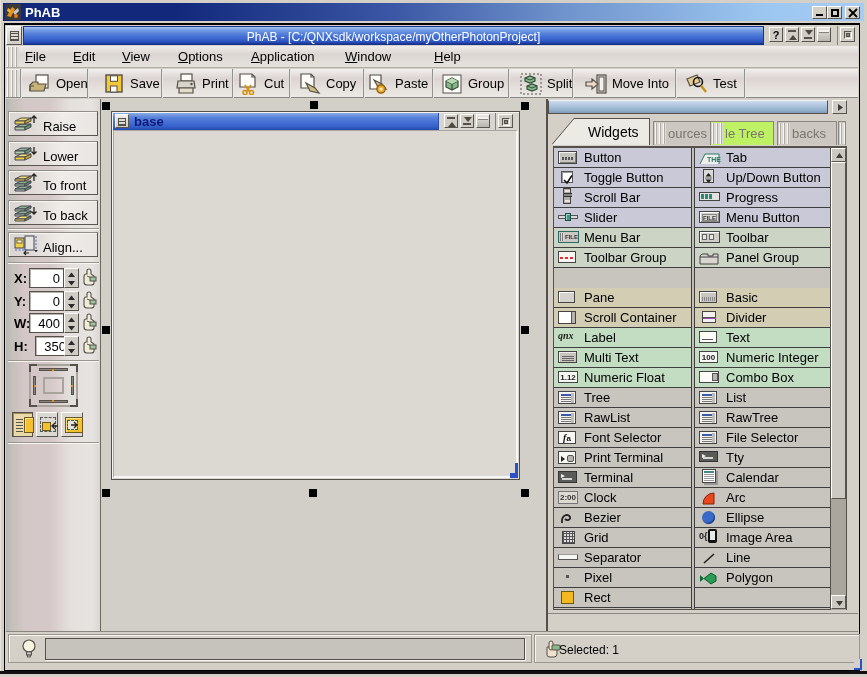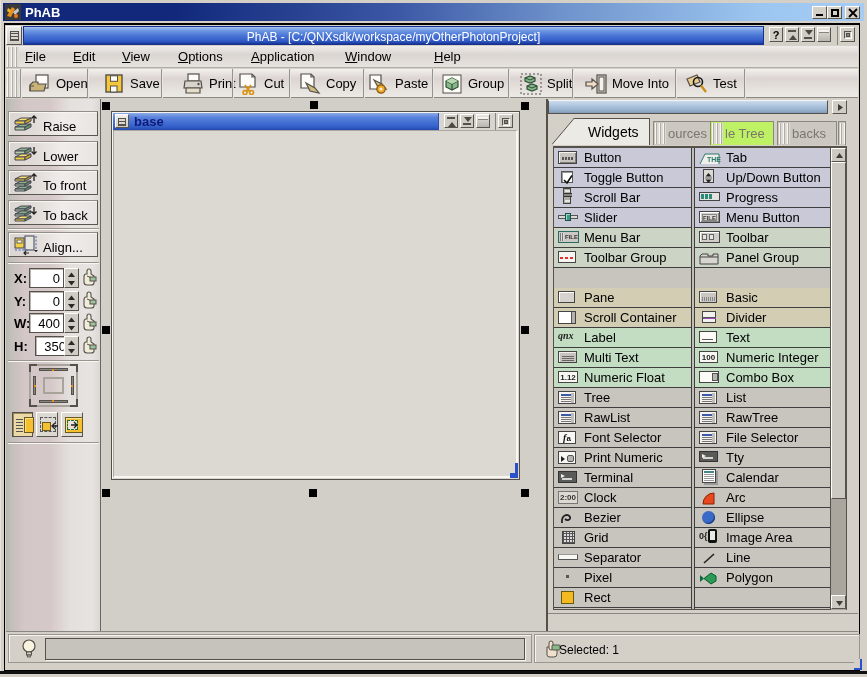--- a/index.html
+++ b/index.html
@@ -105,21 +105,21 @@
       <span class="tb-tx">Open</span>
     </div>
 <div class="tbtn" style="left:81px;width:74px;padding-left:13px">
       <div class="tb-ico"><svg width="24" height="22" viewBox="0 0 24 22">
           <rect x="4" y="2" width="16" height="17" fill="#f4c838" stroke="#55504a" stroke-width="1.4"></rect>
           <rect x="8.5" y="2.8" width="7" height="5.5" fill="#fcfbf8" stroke="#55504a" stroke-width="1"></rect>
           <rect x="8.5" y="13" width="6.5" height="6" fill="#fcfbf8" stroke="#55504a" stroke-width="1"></rect>
         </svg></div>
       <span class="tb-tx">Save</span>
     </div>
-<div class="tbtn" style="left:155px;width:71px;padding-left:18px">
+<div class="tbtn" style="left:155px;width:71px;padding-left:11px">
       <div class="tb-ico"><svg width="24" height="22" viewBox="0 0 24 22">
           <rect x="7" y="1" width="11" height="7" fill="#fcfbf8" stroke="#55504a" stroke-width="1.2"></rect>
           <path d="M4 8 L20 8 L21 15 L3 15 Z" fill="#d8d4cc" stroke="#55504a" stroke-width="1.2"></path>
           <path d="M5 15 L19 15 L19 20 L5 20 Z" fill="#e4ddc8" stroke="#55504a" stroke-width="1.2"></path>
           <circle cx="17.5" cy="11" r="1.2" fill="#55504a"></circle>
         </svg></div>
       <span class="tb-tx">Print</span>
     </div>
 <div class="tbtn" style="left:226px;width:57px;padding-left:2px">
       <div class="tb-ico"><svg width="24" height="22" viewBox="0 0 24 22">
@@ -709,21 +709,21 @@
           </div>
         </div>
 <div class="wrow" style="top:300px;background:#c8c5bf">
           <div class="wcl">
             <div class="wic">
               <div class="i" style="width:18px;height:13px;background:#f8f7f4;border:1px solid #444">
                 <div style="position:absolute;left:2px;top:4px;width:0;height:0;border-left:4px solid #222;border-top:3px solid transparent;border-bottom:3px solid transparent"></div>
                 <div style="position:absolute;left:8px;top:3px;width:7px;height:7px;background:#b8b5b0;border:1px solid #555;border-radius:2px"></div>
               </div>
             </div>
-            <span class="wtx">Print Numeric</span>
+            <span class="wtx">Print Terminal</span>
           </div>
           <div class="wcr" style="">
             <div class="wic">
               <div class="i" style="width:19px;height:11px;background:#5a5a58;border:1px solid #333">
                 <div style="position:absolute;left:2px;top:2px;width:4px;height:4px;background:#f0f0ec;clip-path:polygon(0 0,100% 50%,0 100%)"></div>
                 <div style="position:absolute;left:3px;bottom:2px;width:10px;height:2px;background:#d8d6d2"></div>
               </div>
             </div>
             <span class="wtx">Tty</span>
           </div>

